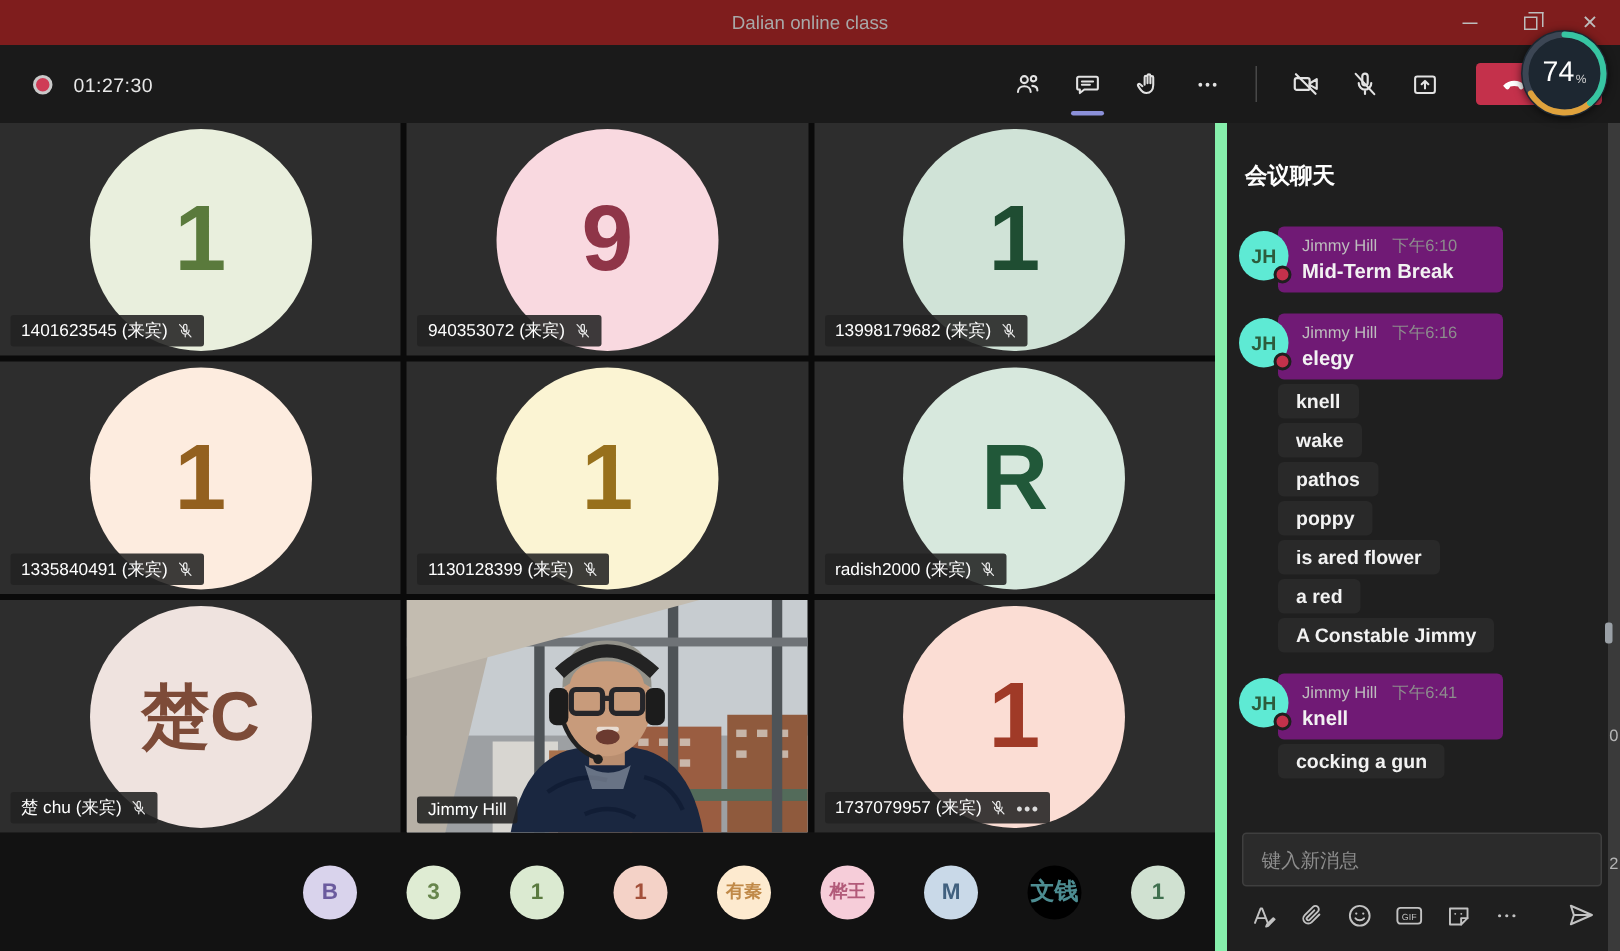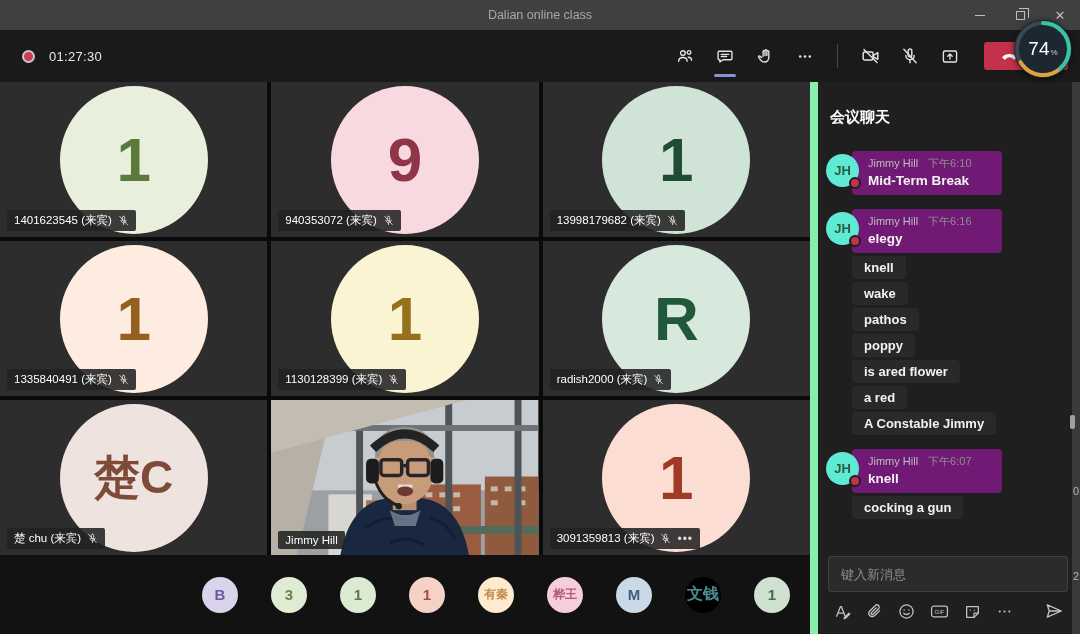--- a/index.html
+++ b/index.html
@@ -1,21 +1,21 @@
 <!DOCTYPE html>
 <html><head>
 <meta charset="utf-8">
 <style>
   * { margin:0; padding:0; box-sizing:border-box; }
   html,body { width:1080px; height:634px; overflow:hidden; background:#000;
     font-family:"Liberation Sans","DejaVu Sans",sans-serif; }
   .app { position:relative; width:1080px; height:634px; background:#141414; display:flex; flex-direction:column; }
 
   
-  .titlebar { height:30px; background:#404040; display:flex; align-items:center; position:relative; flex:0 0 auto; }
+  .titlebar { height:30px; background:#7f1d1d; display:flex; align-items:center; position:relative; flex:0 0 auto; }
   .title { position:absolute; left:0; right:0; text-align:center; color:#a8a8a8; font-size:12.5px; }
   .wincontrols { margin-left:auto; display:flex; height:100%; }
   .winbtn { width:40px; height:100%; display:flex; align-items:center; justify-content:center; color:#bdbdbd; font-size:13px; cursor:default; }
   .min-glyph { display:block; width:10px; height:1px; background:#bdbdbd; }
   .restore-glyph { position:relative; width:9px; height:9px; border:1px solid #bdbdbd; }
   .restore-glyph:before { content:""; position:absolute; left:2px; top:-4px; width:9px; height:9px; border:1px solid #bdbdbd; border-left:none; border-bottom:none; }
 
   
   .toolbar { height:52px; background:#1a1a1a; display:flex; align-items:center; padding:0 12px; flex:0 0 auto; }
   .rec-dot { width:13px; height:13px; border-radius:50%; background:#cf3b56; border:2px solid #c9c9c9; margin:0 14px 0 10px; }
@@ -307,21 +307,21 @@
                 <path d="M4.3 7.5c0 2.1 1.7 3.8 3.7 3.8s3.7-1.7 3.7-3.8M8 11.3v2.6"></path>
                 <path d="M2.5 2l11 12"></path>
               </svg>
 
             </div>
           </div>
 
           <div class="tile">
             <div class="big-avatar" style="background: rgb(251, 221, 212); color: rgb(160, 58, 39); font-size: 62px;">1</div>
             <div class="name-label">
-              <span>3091359813 (来宾)</span>
+              <span>1737079957 (来宾)</span>
               <svg width="11" height="11" viewBox="0 0 16 16">
                 <rect x="6.4" y="1.8" width="3.2" height="7" rx="1.6"></rect>
                 <path d="M4.3 7.5c0 2.1 1.7 3.8 3.7 3.8s3.7-1.7 3.7-3.8M8 11.3v2.6"></path>
                 <path d="M2.5 2l11 12"></path>
               </svg>
               <span class="more-dots">•••</span>
             </div>
           </div>
         </div>
 
@@ -434,21 +434,21 @@
           </div>
 
           <div>
             <div class="msg-group">
               <div class="jh-avatar">
                 <span>JH</span>
                 <span class="presence-dot"></span>
               </div>
               <div class="group-bubble">
                 <div class="meta">
-                  <span class="author">Jimmy Hill</span><span class="time">下午6:07</span>
+                  <span class="author">Jimmy Hill</span><span class="time">下午6:41</span>
                 </div>
                 <div class="msg-text">knell</div>
               </div>
             </div>
 
           </div>
 
           <div>
 
             <div class="line">

